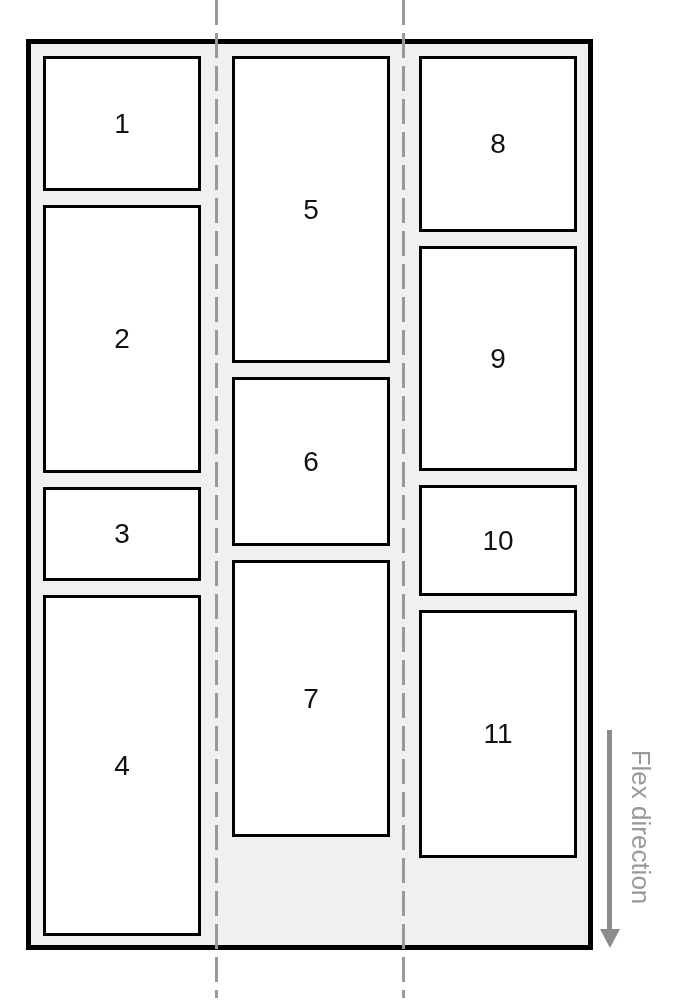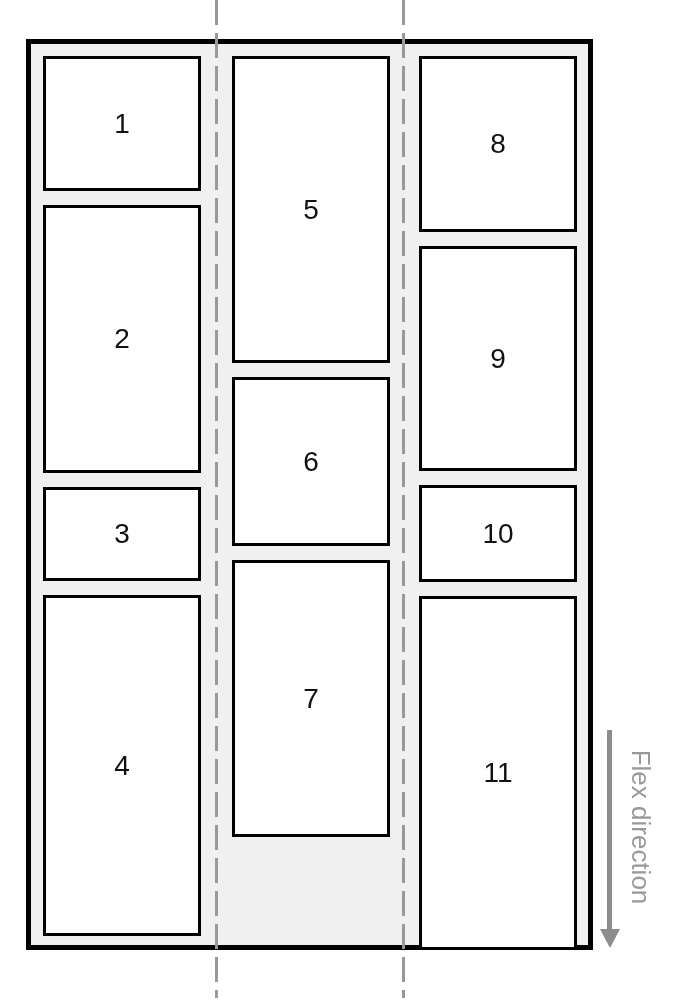--- a/index.html
+++ b/index.html
@@ -50,22 +50,22 @@
   
   .h-b1  { height: 135px; }
   .h-b2  { height: 268px; }
   .h-b3  { height: 94px;  }
   .h-b4  { height: 341px; }
   .h-b5  { height: 307px; }
   .h-b6  { height: 169px; }
   .h-b7  { height: 277px; }
   .h-b8  { height: 176px; }
   .h-b9  { height: 225px; }
-  .h-b10 { height: 97px;  }
-  .h-b11 { height: 354px; }
+  .h-b10 { height: 111px;  }
+  .h-b11 { height: 248px; }
 
   .guide {
     position: absolute;
     top: 0;
     width: 3px;
     height: 998px;
     background: repeating-linear-gradient(
       to bottom,
       var(--guide-line, #999999) 0px,
       var(--guide-line, #999999) 25px,

